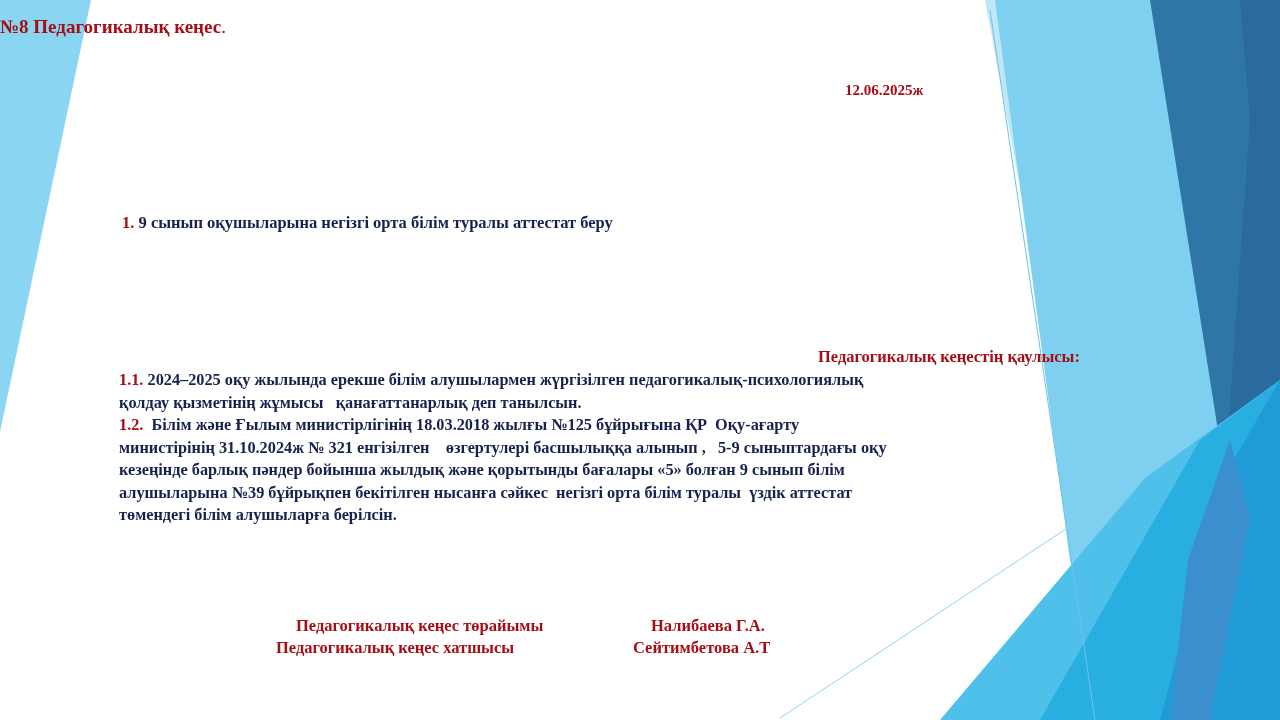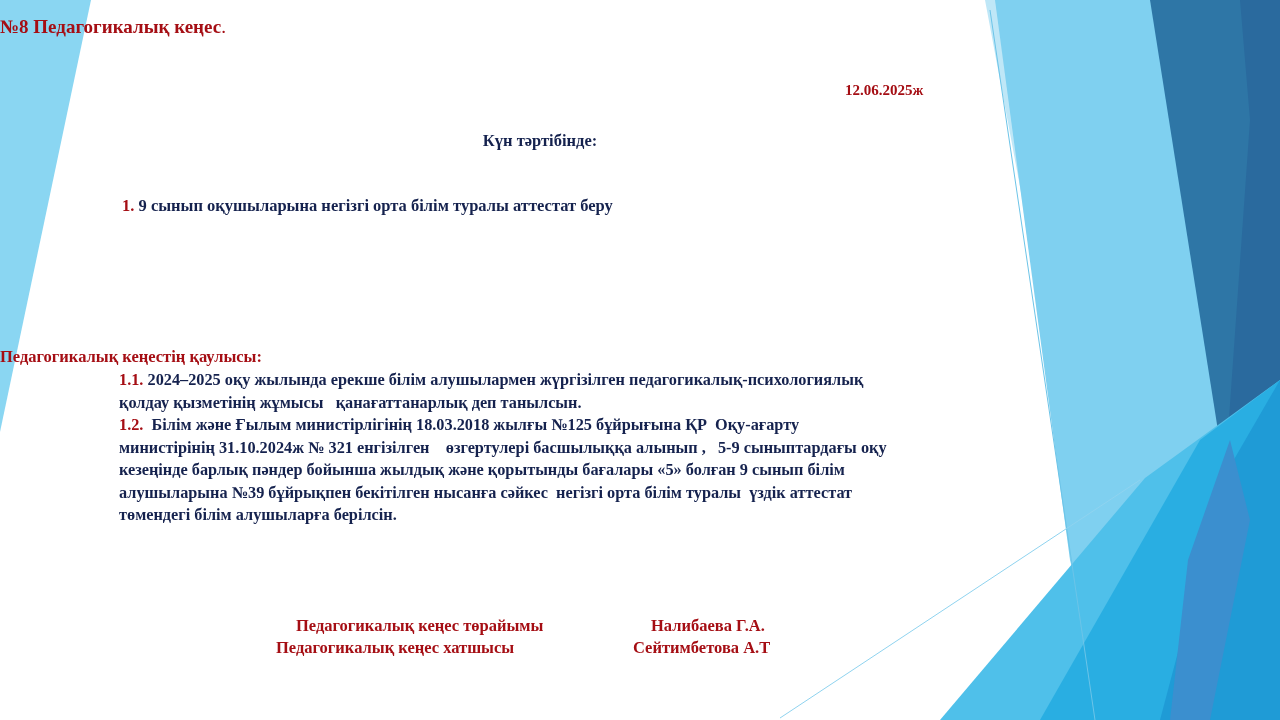--- a/index.html
+++ b/index.html
@@ -11,23 +11,23 @@
   }
   .bg { position: absolute; left: 0; top: 0; width: 1280px; height: 720px; z-index: 0; }
   .slide { position: absolute; left: 0; top: 0; width: 1280px; height: 720px; z-index: 1; }
   .t { position: absolute; white-space: nowrap; }
   .red { color: #a50e14; }
   .navy { color: #15224e; }
   .title { left: 0; width: 1080px; top: 16px; font-size: 19px; }
   .title .dot { font-weight: normal; }
   .date { left: 845px; top: 66px; font-size: 15px; margin-top: 16px; }
   .agenda-h { left: 0; width: 1080px; top: 131px; text-align: center; font-size: 16.5px; }
-  .agenda-item { left: 122px; top: 196px; font-size: 16.5px; }
+  .agenda-item { left: 122px; top: 213px; font-size: 16.5px; }
   .responsible { left: 788px; top: 253px; font-size: 16.5px; }
-  .decision-h { left: 0; width: 1080px; top: 347px; text-align: left; font-size: 16.5px; }
+  .decision-h { left: 0; width: 1080px; top: 347px; text-align: right; font-size: 16.5px; }
   .decisions { position: absolute; left: 119px; top: 369px; width: 900px; font-size: 16.3px; line-height: 22.5px; }
   .decisions .line { white-space: pre; }
   .sig { font-size: 16.5px; }
   .sig1-role { left: 296px; top: 616px; }
   .sig1-name { left: 651px; top: 616px; }
   .sig2-role { left: 276px; top: 638px; }
   .sig2-name { left: 633px; top: 638px; }
 </style>
 </head>
 <body>
@@ -52,21 +52,20 @@
 </svg>
 
 <div class="slide">
 
   <div class="t title red">
     <span>№8  Педагогикалық кеңес</span><span class="dot">.</span>
   </div>
 
   <div class="t date red">12.06.2025ж</div>
 
-  <div class="t agenda-h navy">Күн тәртібінде:</div>
 
   <div class="t agenda-item navy">
     <span class="red">1.</span><span> 9 сынып оқушыларына негізгі орта білім туралы аттестат беру</span>
   </div>
 
 
   <div class="t decision-h red">Педагогикалық кеңестің қаулысы:</div>
 
   <div class="decisions navy">
     <div class="line"><span class="red">1.1.</span><span> 2024–2025 оқу жылында ерекше білім алушылармен жүргізілген педагогикалық-психологиялық</span></div>

